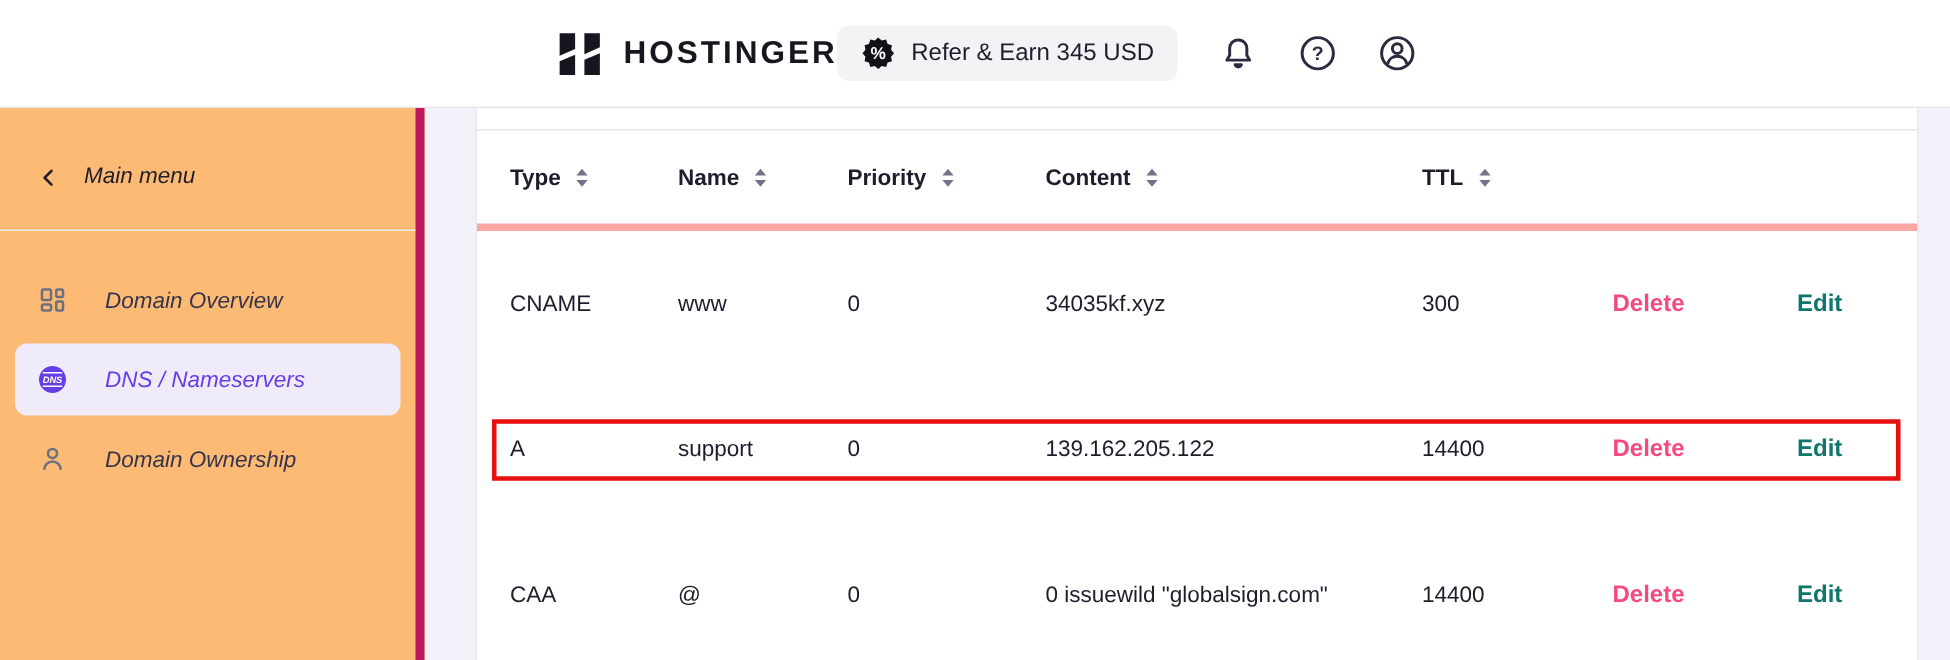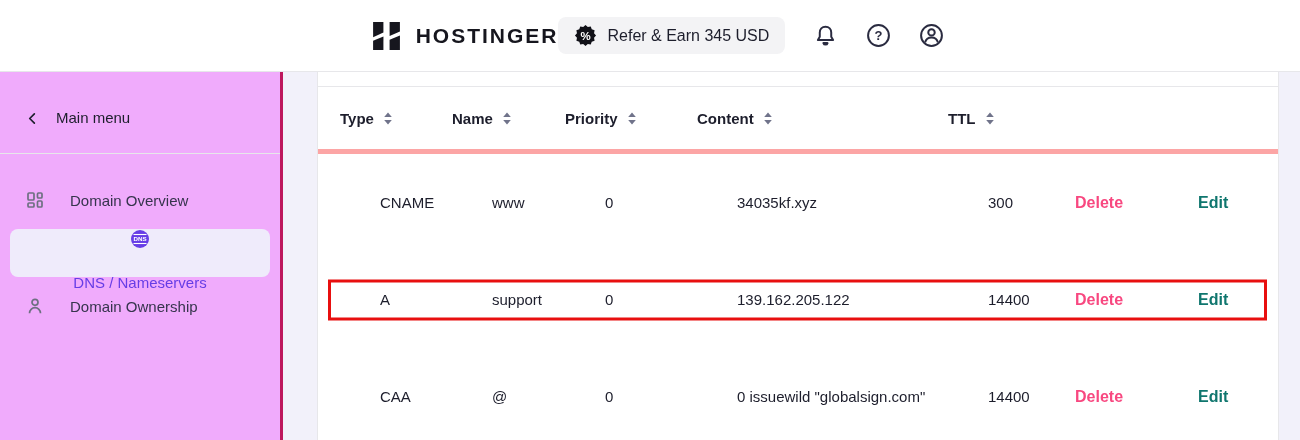--- a/index.html
+++ b/index.html
@@ -25,52 +25,52 @@
     display:flex; align-items:center; gap:10px;
     background:#F3F3F5; border:none; border-radius:8px;
     height:37px; padding:0 16px; cursor:pointer;
     font-family:inherit; font-size:16px; color:#1D1E2C;
   }
   .icon-btn { background:none; border:none; padding:0; cursor:pointer; display:flex; align-items:center; }
 
   
   .sidebar {
     position:absolute; top:72px; left:0; width:283px; bottom:0;
-    background:#f0abfc; border-right:3px solid #be185d;
+    background:#fdba74; border-right:6px solid #be185d;font-style:italic;
   }
   .back-row {
     display:flex; align-items:center; gap:17px;
     padding:34px 26px 23px 26px; cursor:pointer;
     border-bottom:1px solid #E7E7EA;
   }
   .back-label { font-size:15px; line-height:24px; color:#1D1E2C; }
   .menu { padding:22px 10px; }
   .menu-item {
     height:48px; margin-bottom:5px; display:flex; align-items:center; gap:25px;
     padding:0 15px; border-radius:8px; cursor:pointer;
     font-size:15px; color:#36344D;
   }
-  .menu-item.active { background:#EFEBFB; color:#673DE6;flex-direction:column; }
+  .menu-item.active { background:#EFEBFB; color:#673DE6; }
   .menu-item .mi-icon { width:20px; height:20px; flex:0 0 20px; display:flex; }
 
   
   .card {
     position:absolute; left:317px; top:72px; width:962px; bottom:-10px;
     background:#FFFFFF; border-left:1px solid #E7E7EA; border-right:1px solid #E7E7EA;
   }
   .card-topline { height:15px; border-bottom:1px solid #E7E7EA; }
   .tgrid {
     display:grid;
     grid-template-columns:112px 113px 132px 251px 127px 123px 1fr;
     padding-left:22px; align-items:center;
   }
   .thead { height:67px; border-bottom:5px solid #fca5a5; }
   .th { display:flex; align-items:center; gap:9px; font-size:15px; font-weight:bold; color:#1D1E2C; cursor:pointer; }
   .trow { height:97px; font-size:15px; color:#1D1E2C; position:relative; }
-  .cell { line-height:27px;margin-left:40px; }
+  .cell { line-height:27px; }
   .content-cell { max-width:202px; word-break:break-all; }
   .action-link { background:none; border:none; padding:0; cursor:pointer; font-family:inherit; font-size:16px; font-weight:bold; }
   .action-delete { color:#F84880; }
   .action-edit { color:#0f766e;text-align:right; }
   .highlight-box {
     position:absolute; left:10px; right:11px; top:50%; height:41px;
     transform:translateY(-50%); border:3px solid #E80F0F; pointer-events:none;
   }
 </style>
 </head>

